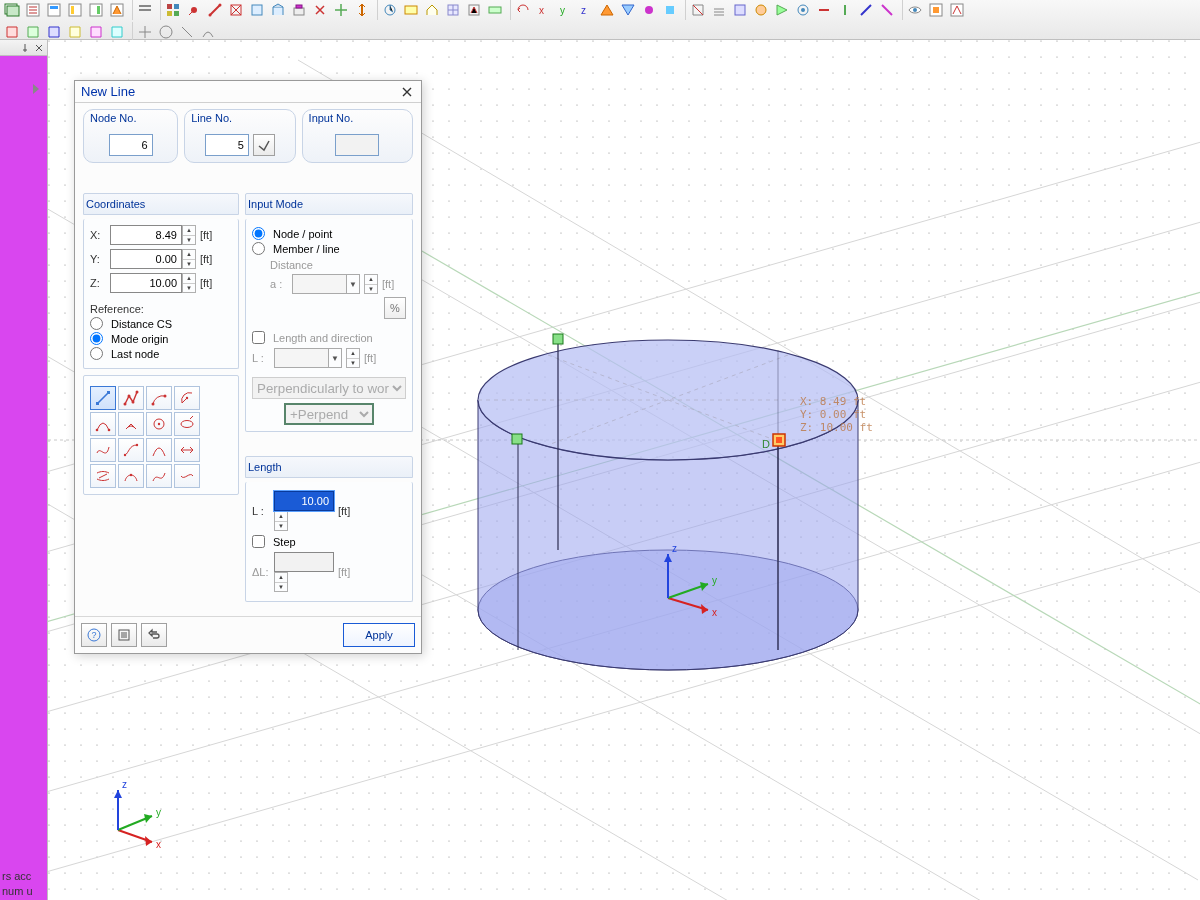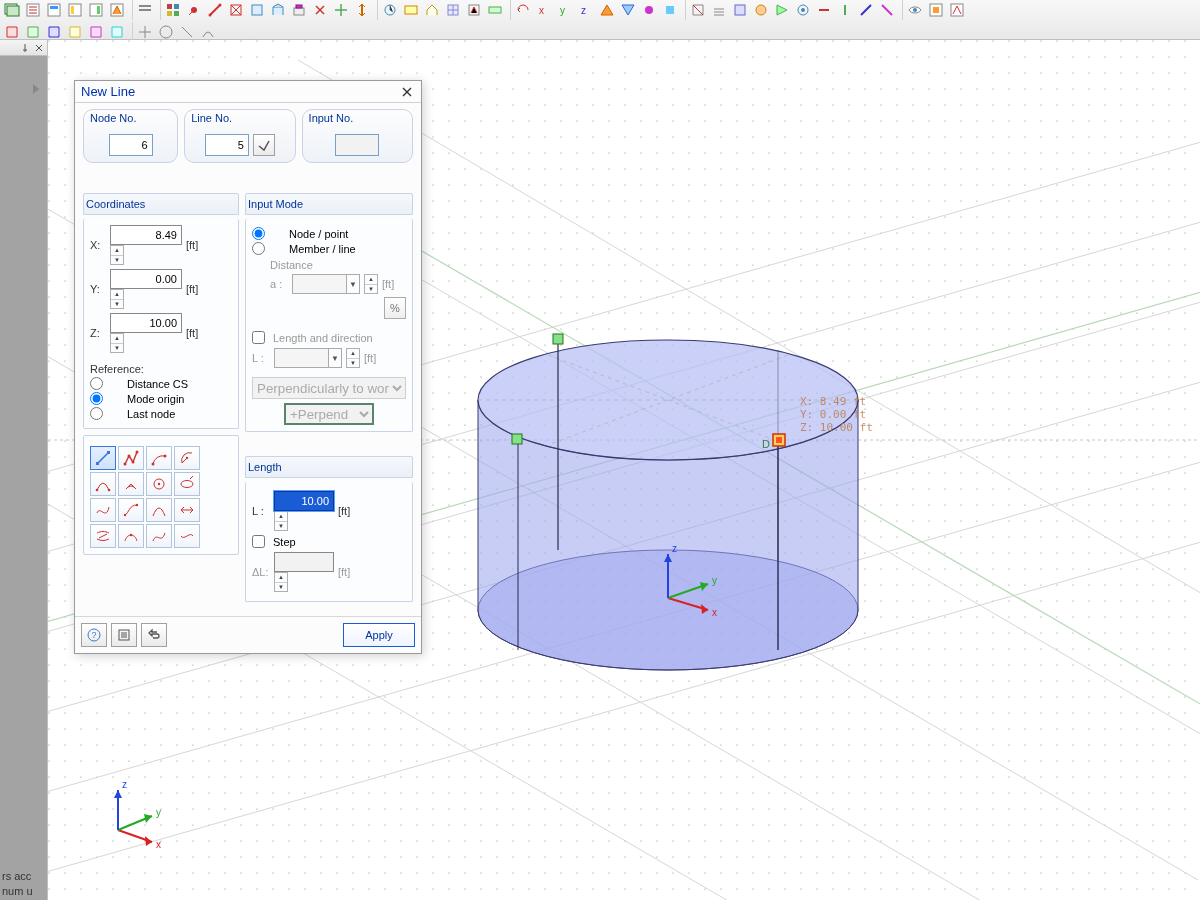--- a/index.html
+++ b/index.html
@@ -33,21 +33,21 @@
     margin: 0;
   }
   .tb-btn svg { width: 16px; height: 16px; }
   .tb-sep { width: 4px; height: 20px; border-right: 1px solid #d0d0d0; margin: 0 1px; }
 
   
   .left-panel {
     position: absolute;
     top: 40px; left: 0; bottom: 0;
     width: 48px;
-    background: #a3a3a3;
+    background: #d946ef;
     border-right: 1px solid #bfbfbf;
   }
   .left-panel .hdr {
     height: 16px;
     background: linear-gradient(#f4f4f4, #e4e4e4);
     border-bottom: 1px solid #bfbfbf;
     display: flex; justify-content: flex-end; align-items: center;
     gap: 2px; padding-right: 2px;
   }
   .left-panel .hdr .ico { width: 12px; height: 12px; display:flex; align-items:center; justify-content:center; color:#555; }
@@ -134,25 +134,25 @@
   .cols { display:flex; gap:6px; margin-top:6px; }
   .col { flex:1; }
   .sec-title { color:#003399; font-size:11px; padding:4px 2px; border-bottom:1px solid #c8d4e6; margin-bottom:4px; background: linear-gradient(#f6f8fc,#eaf0f8); border:1px solid #c8d4e6; border-radius:2px 2px 0 0;margin-top:24px; }
   .section {
     border:1px solid #c8d4e6; border-radius:2px; padding:6px; background:#fcfdfe; margin-bottom:6px;
   }
 
   .coord-row { display:flex; align-items:center; gap:4px; margin-bottom:4px; }
   .coord-row .lbl { width:16px; color:#333; }
   .coord-row .unit { color:#333; }
-  .coord-row .spin-input { display:flex;flex-direction:column; }
+  .coord-row .spin-input { display:flex; }
   .spin-input input { width:72px; height:20px; text-align:right; border:1px solid #888; padding:0 4px; font:inherit; }
   .spin-input .spin { height:20px; }
 
-  .ref-row { display:flex; align-items:center; gap:20px; margin:2px 0; }
+  .ref-row { display:flex; align-items:center; gap:4px; margin:2px 0; }
   .ref-row input[type=radio], .chk-row input[type=checkbox] { margin:0 4px 0 0; }
 
   .tool-grid {
     display:grid; grid-template-columns: repeat(4, 26px); gap:2px; margin-top:4px;
   }
   .tool-grid .tbtn {
     width:26px; height:24px; border:1px solid #b0c4de; background:linear-gradient(#fff,#f0f4fa);
     display:flex; align-items:center; justify-content:center;
   }
   .tool-grid .tbtn.sel { border:1px solid #3a78d6; background:linear-gradient(#e4efff,#cfe1fb); }

